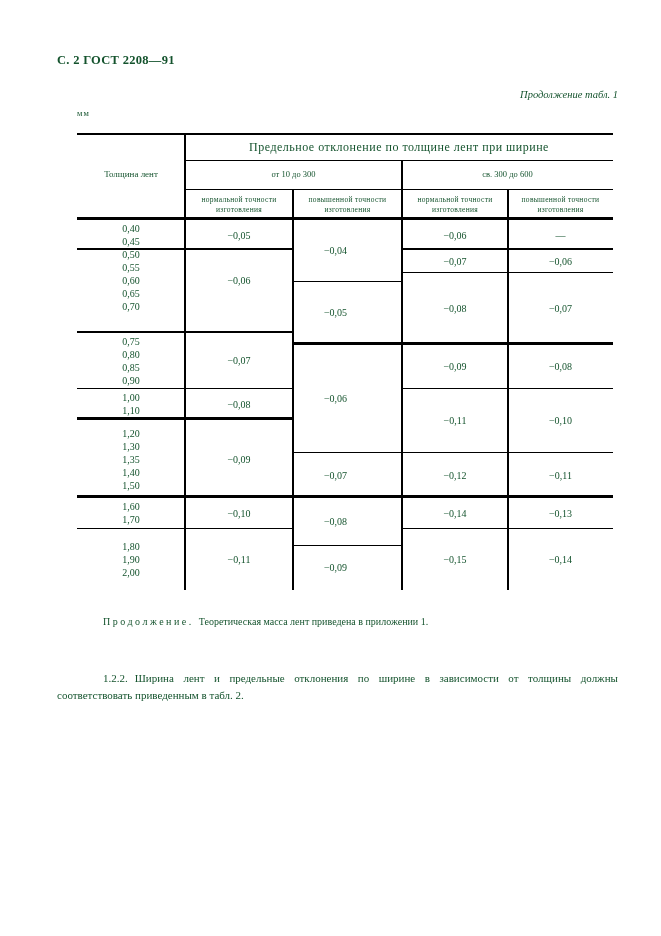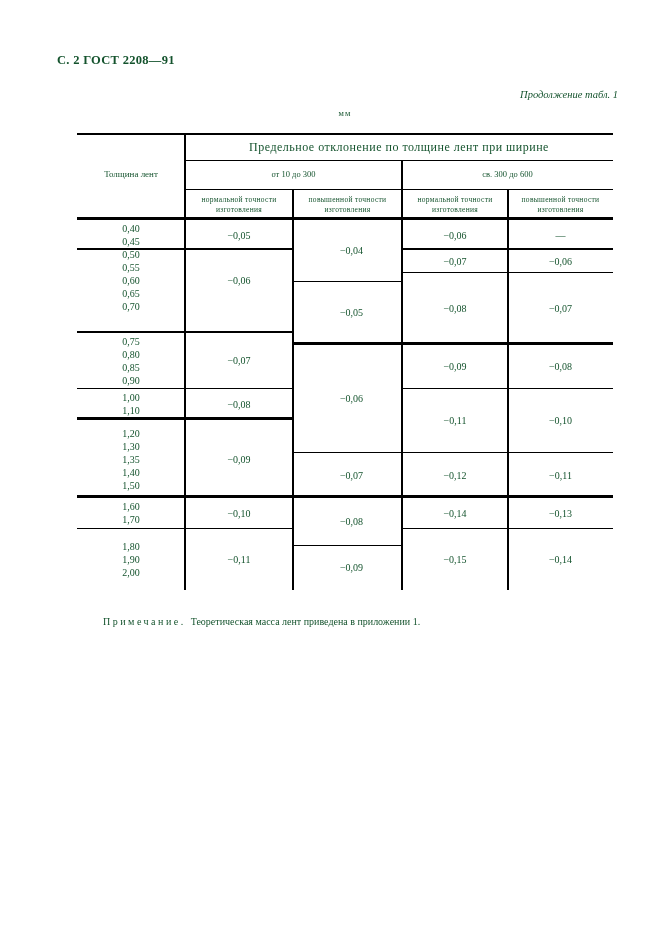--- a/index.html
+++ b/index.html
@@ -1,21 +1,21 @@
 <!DOCTYPE html>
 <html><head>
 <meta charset="utf-8">
 <style>
   html,body{margin:0;padding:0;background:#9a9a9a;}
   .page{position:relative;width:661px;height:936px;background:#ffffff;
         font-family:"Liberation Serif",serif;color:#14532d;overflow:hidden;}
 
   .doc-header{position:absolute;left:57px;top:53px;font-weight:bold;font-size:12.5px;letter-spacing:.3px;}
   .continuation{position:absolute;right:43px;top:89px;font-style:italic;font-size:10.5px;}
-  .unit{position:absolute;left:77px;top:108px;width:536px;text-align:center;font-size:8.5px;letter-spacing:1px;}
+  .unit{position:absolute;left:77px;top:108px;width:536px;font-size:8.5px;letter-spacing:1px;}
 
   .gtable{position:absolute;left:77px;top:133px;width:536px;height:457px;}
   .ln{position:absolute;background:#000;}
 
   .cell{position:absolute;display:flex;align-items:center;justify-content:center;
         text-align:center;white-space:pre-line;font-size:10px;line-height:13px;padding:0 2px;box-sizing:border-box;}
   .hdr{font-size:7.5px;line-height:9.5px;letter-spacing:.3px;}
 
   
   .cT {left:0;top:0;width:108px;height:83px;font-size:9px;}
@@ -23,21 +23,21 @@
   .cR1{left:108px;top:27px;width:217px;height:29px;font-size:8.5px;}
   .cR2{left:325px;top:27px;width:211px;height:29px;font-size:8.5px;}
   .cA1{left:108px;top:56px;width:108px;height:31px;}
   .cA2{left:216px;top:56px;width:109px;height:31px;}
   .cA3{left:325px;top:56px;width:106px;height:31px;}
   .cA4{left:431px;top:56px;width:105px;height:31px;}
 
   
   .x1{left:0;width:108px;}
   .x2{left:108px;width:108px;}
-  .x3{left:220px;width:109px;}
+  .x3{left:204px;width:109px;}
   .x4{left:325px;width:106px;}
   .x5{left:431px;width:105px;}
 
   
   .ya{top:87px;height:30px;}
   .yb{top:117px;height:61px;}
   .yc{top:200px;height:55px;}
   .yd{top:255px;height:32px;}
   .ye{top:287px;height:78px;}
   .yf{top:365px;height:30px;}
@@ -154,16 +154,17 @@
     <div class="cell x5 ya">—</div>
     <div class="cell x5 yn">−0,06</div>
     <div class="cell x5 yo">−0,07</div>
     <div class="cell x5 yp">−0,08</div>
     <div class="cell x5 yq">−0,10</div>
     <div class="cell x5 yk">−0,11</div>
     <div class="cell x5 yf">−0,13</div>
     <div class="cell x5 yg">−0,14</div>
   </div>
 
-  <div class="note"><span class="note-label">Примечание.</span><span>Теоретическая масса лент приведена в приложении 1.</span></div>
+  <div class="note"><span class="note-label">Продолжение.</span><span>Теоретическая масса лент приведена в приложении 1.</span></div>
 
+  <div class="clause"><span class="clause-num">1.2.2.</span><span>Ширина лент и предельные отклонения по ширине в зависимости от толщины должны соответствовать приведенным в табл. 2.</span></div>
 
 </div>
 
 </body></html>

